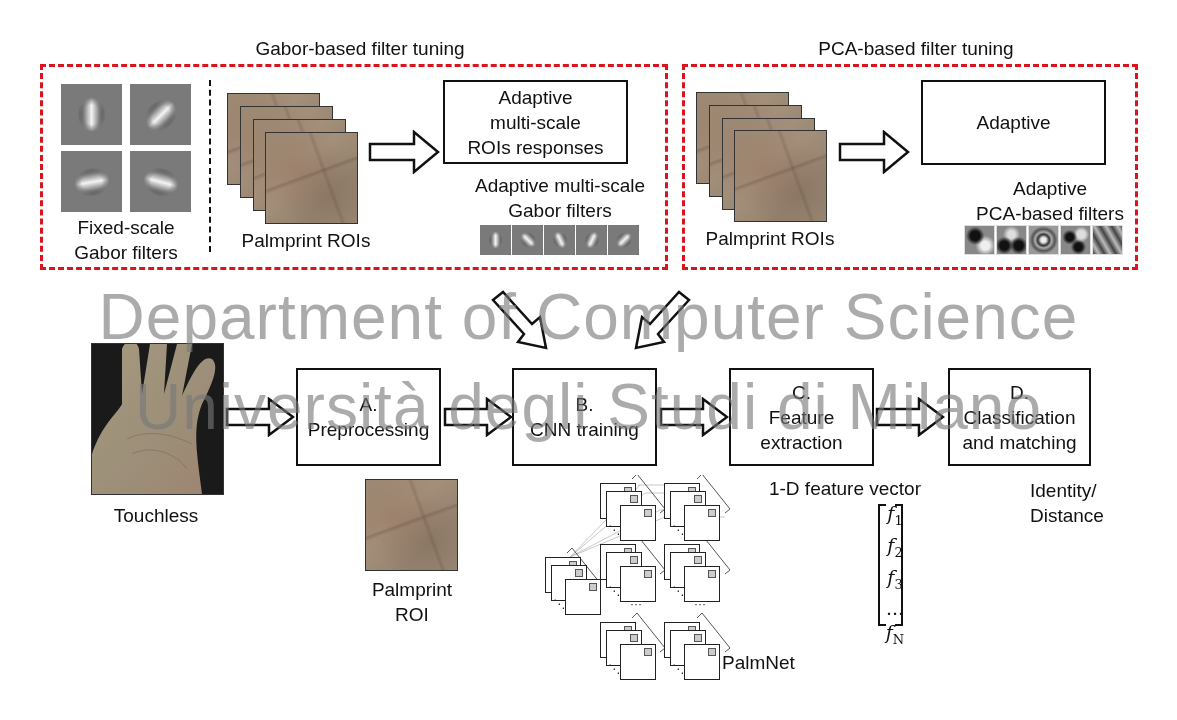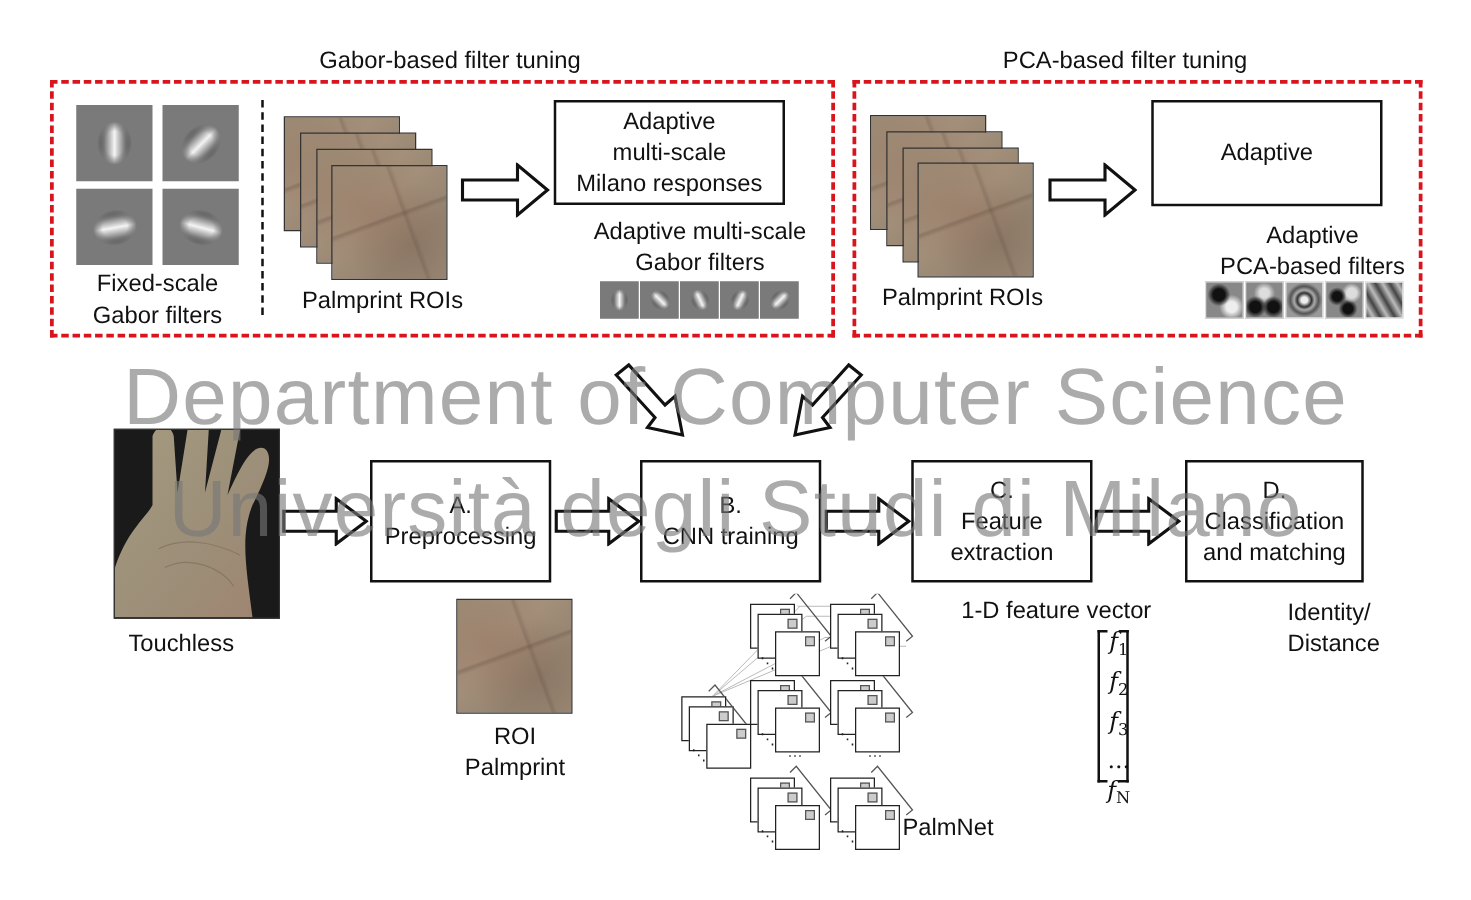--- a/index.html
+++ b/index.html
@@ -65,21 +65,21 @@
 <div class="roi" style="left:265px; top:132px; width:93px; height:92px;"></div>
 <div class="abs txt" style="left:236px; top:228px; width:140px;">Palmprint ROIs</div>
 
 <svg class="abs" style="left:368px; top:130px;" width="72" height="44" viewBox="0 0 72 44">
   <path d="M2 14 H46 V2 L70 22 L46 42 V30 H2 Z" fill="#fff" stroke="#111" stroke-width="2.5" stroke-linejoin="miter"></path>
 </svg>
 
 <div class="box" style="left:443px; top:80px; width:185px; height:84px;">
   <span>Adaptive</span>
   <span>multi-scale</span>
-  <span>Milano responses</span>
+  <span>ROIs responses</span>
 </div>
 <div class="abs txt" style="left:460px; top:173px; width:200px;">
   <div>Adaptive multi-scale</div>
   <div>Gabor filters</div>
 </div>
 <div class="gabor" style="left:480px; top:225px; width:31px; height:30px; --rot:0deg;">
     <div class="stripes"></div>
   </div>
 <div class="gabor" style="left:512px; top:225px; width:31px; height:30px; --rot:-45deg;">
     <div class="stripes"></div>
@@ -87,21 +87,21 @@
 <div class="gabor" style="left:544px; top:225px; width:31px; height:30px; --rot:-25deg;">
     <div class="stripes"></div>
   </div>
 <div class="gabor" style="left:576px; top:225px; width:31px; height:30px; --rot:25deg;">
     <div class="stripes"></div>
   </div>
 <div class="gabor" style="left:608px; top:225px; width:31px; height:30px; --rot:45deg;">
     <div class="stripes"></div>
   </div>
 
-<div class="abs txt" style="left:780px; top:36px; width:240px;">PCA-based filter tuning</div>
+<div class="abs txt" style="left:796px; top:36px; width:240px;">PCA-based filter tuning</div>
 <div class="dash-red" style="left:682px; top:64px; width:456px; height:206px;"></div>
 
 <div class="roi" style="left:696px; top:92px; width:93px; height:92px;"></div>
 <div class="roi" style="left:709px; top:105px; width:93px; height:92px;"></div>
 <div class="roi" style="left:722px; top:118px; width:93px; height:92px;"></div>
 <div class="roi" style="left:734px; top:130px; width:93px; height:92px;"></div>
 <div class="abs txt" style="left:700px; top:226px; width:140px;">Palmprint ROIs</div>
 
 <svg class="abs" style="left:838px; top:130px;" width="72" height="44" viewBox="0 0 72 44">
   <path d="M2 14 H46 V2 L70 22 L46 42 V30 H2 Z" fill="#fff" stroke="#111" stroke-width="2.5"></path>
@@ -134,21 +134,21 @@
         <stop offset="0" stop-color="#a59a80"></stop>
         <stop offset="0.6" stop-color="#9c8e78"></stop>
         <stop offset="1" stop-color="#a08470"></stop>
       </linearGradient>
     </defs>
     <path d="M0 150 L0 110 C10 80 25 70 30 60 L30 5 C33 -5 45 -5 47 5 L50 50 L58 0 L75 0 L72 50 L85 0 L100 0 L90 52 C100 30 110 10 120 15 C128 22 120 40 110 60 C100 85 105 110 110 150 Z" fill="url(#skin)"></path>
     <path d="M35 95 C55 85 80 90 100 100" stroke="#7a6a5a" stroke-width="1" fill="none" opacity="0.6"></path>
     <path d="M40 110 C60 100 85 110 95 125" stroke="#7a6a5a" stroke-width="1" fill="none" opacity="0.6"></path>
   </svg>
 </div>
-<div class="abs txt" style="left:60px; top:503px; width:170px;">
+<div class="abs txt" style="left:71px; top:503px; width:170px;">
   <div>Touchless</div>
 </div>
 
 <svg class="abs" style="left:225px; top:397px;" width="70" height="40" viewBox="0 0 70 40">
   <path d="M2 12 H44 V2 L68 20 L44 38 V28 H2 Z" fill="#fff" stroke="#111" stroke-width="2.5"></path>
 </svg>
 
 <div class="box" style="left:296px; top:368px; width:145px; height:98px;">
   <span>A.</span>
   <span>Preprocessing</span>
@@ -182,22 +182,22 @@
   <span>Classification</span>
   <span>and matching</span>
 </div>
 <div class="abs txt" style="left:1030px; top:478px; width:100px; text-align:left;">
   <div>Identity/</div>
   <div>Distance</div>
 </div>
 
 <div class="roi" style="left:365px; top:479px; width:93px; height:92px;"></div>
 <div class="abs txt" style="left:342px; top:577px; width:140px;">
+  <div>Palmprint</div>
   <div>ROI</div>
-  <div>Palmprint</div>
 </div>
 
 <div class="abs" style="left:520px; top:475px; width:240px; height:240px;">
   <svg class="abs" style="left:0; top:0;" width="240" height="240" viewBox="0 0 240 240">
     <g stroke="#bbb" stroke-width="0.8">
       <line x1="50" y1="82" x2="120" y2="10"></line>
         <line x1="50" y1="82" x2="125" y2="18"></line>
       <line x1="50" y1="82" x2="140" y2="35"></line>
         <line x1="50" y1="82" x2="145" y2="42"></line>
       <line x1="118" y1="10" x2="180" y2="10"></line>

